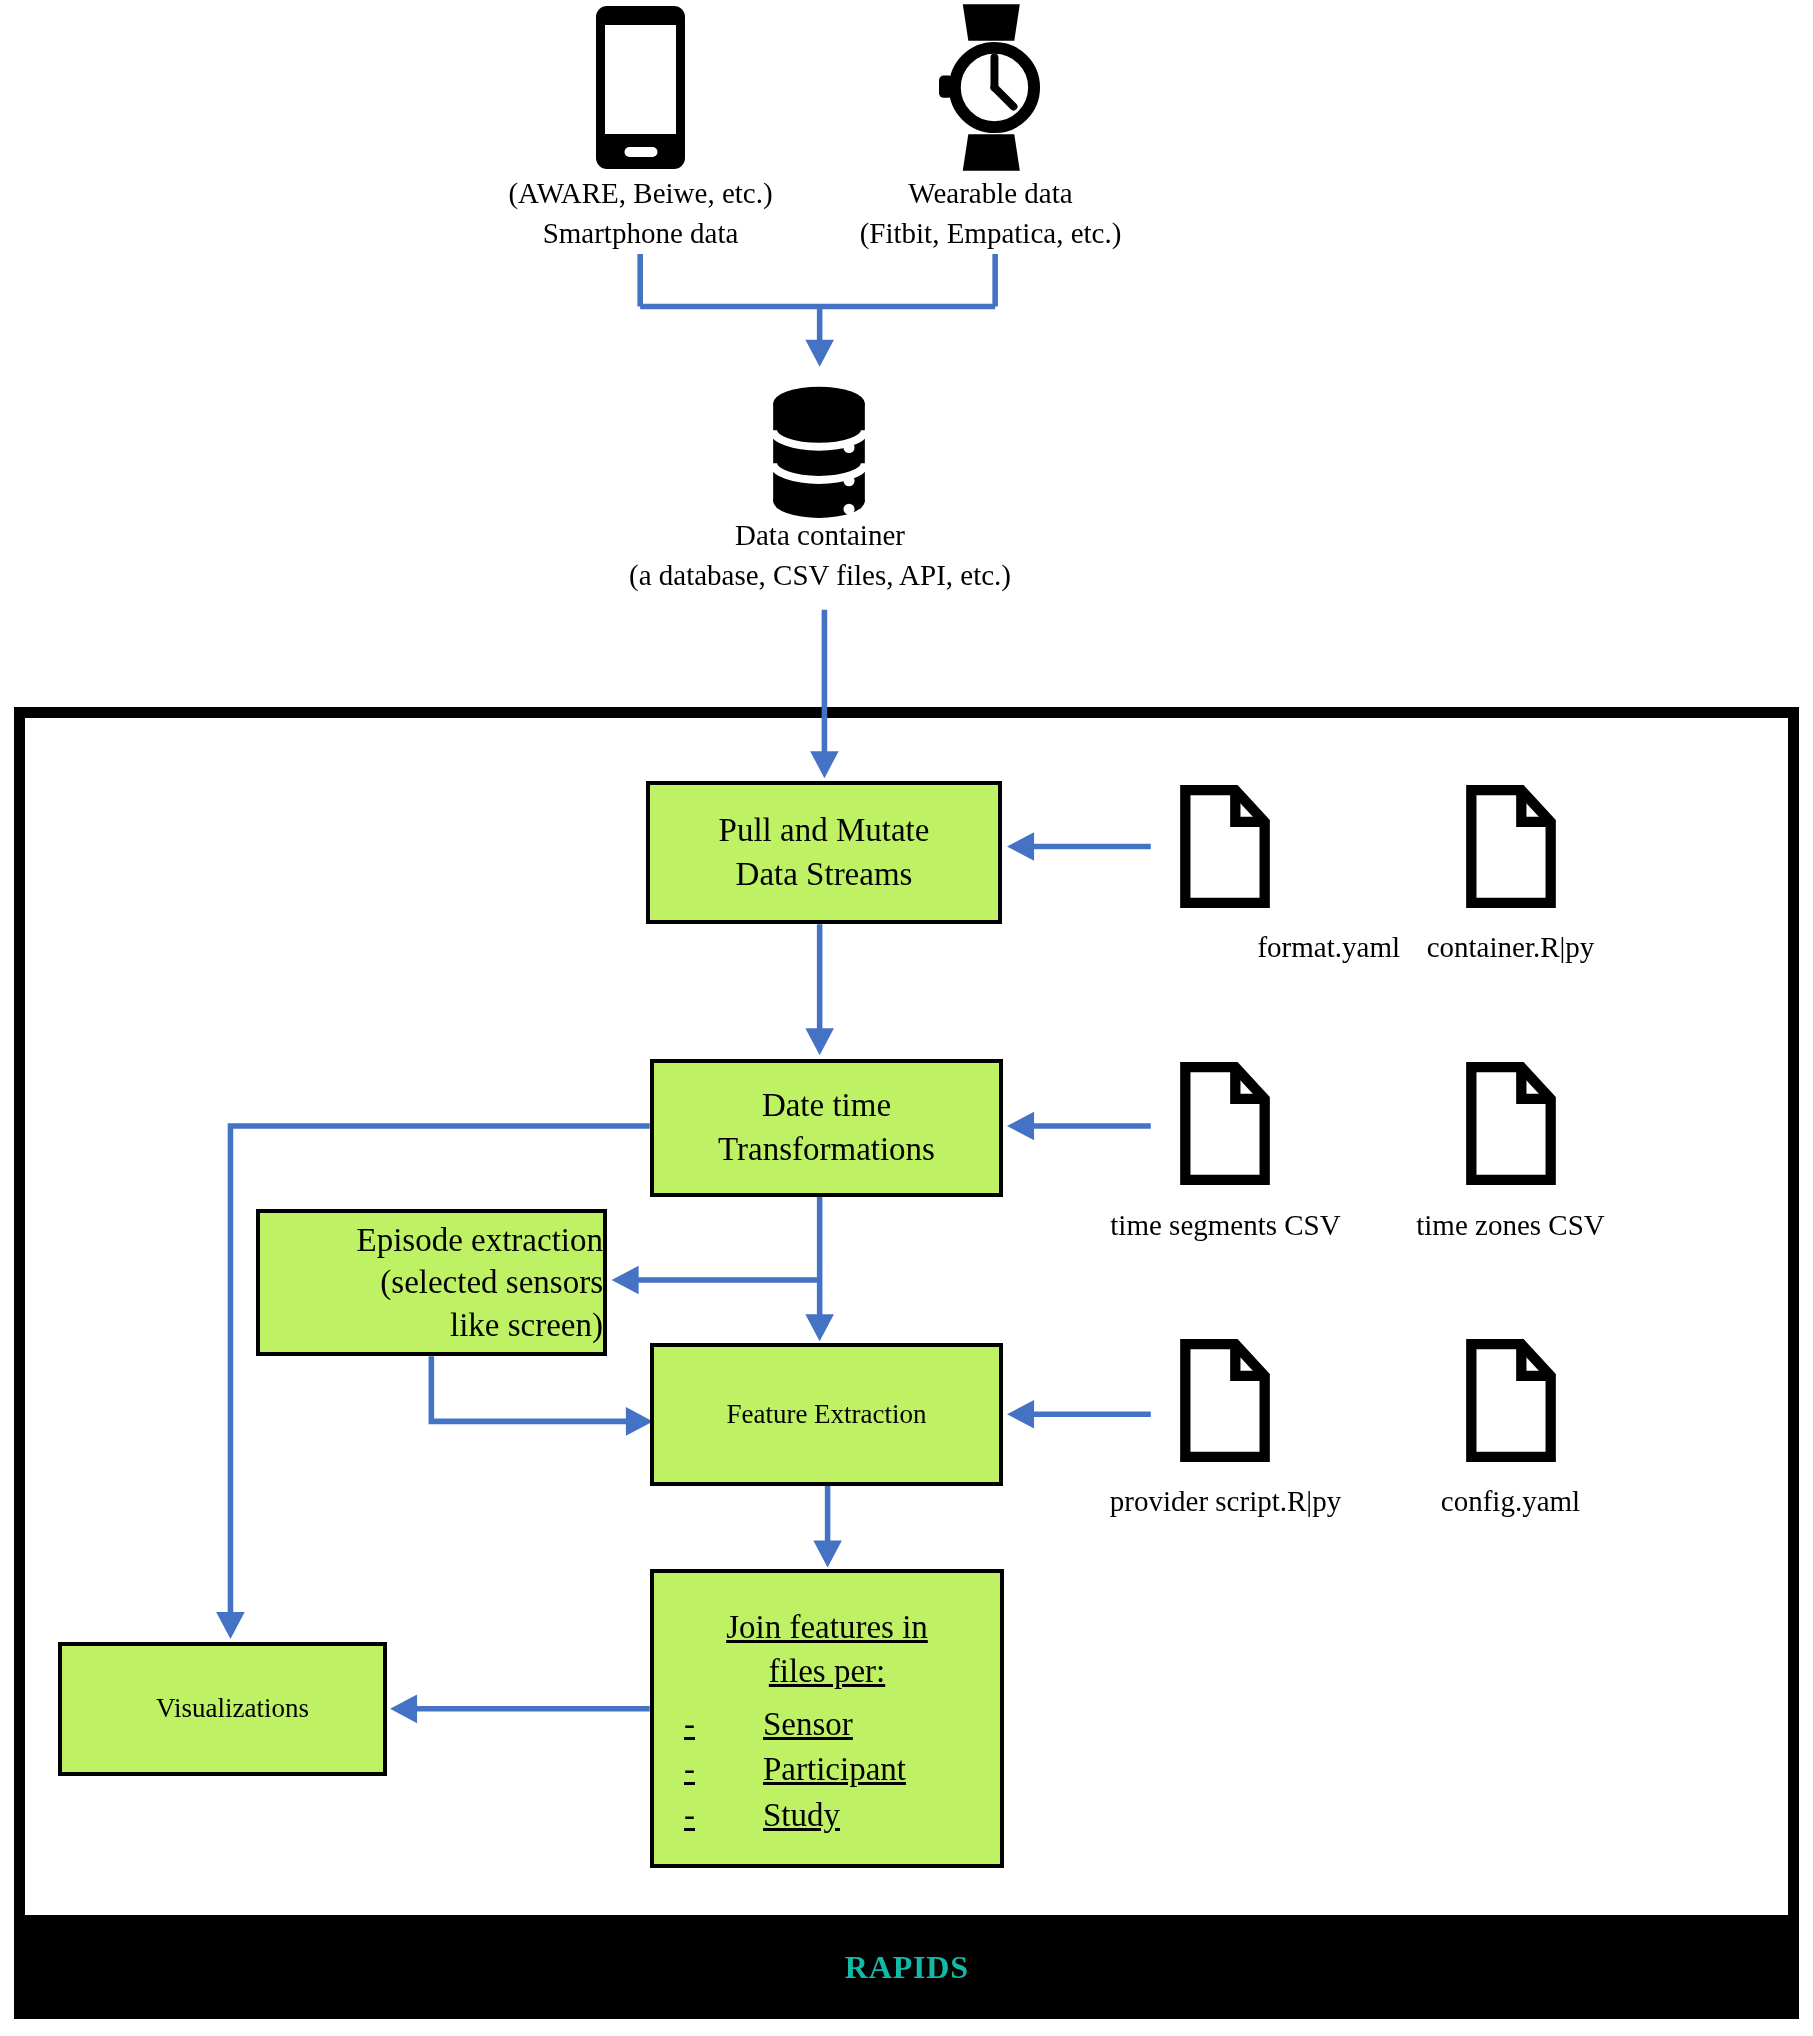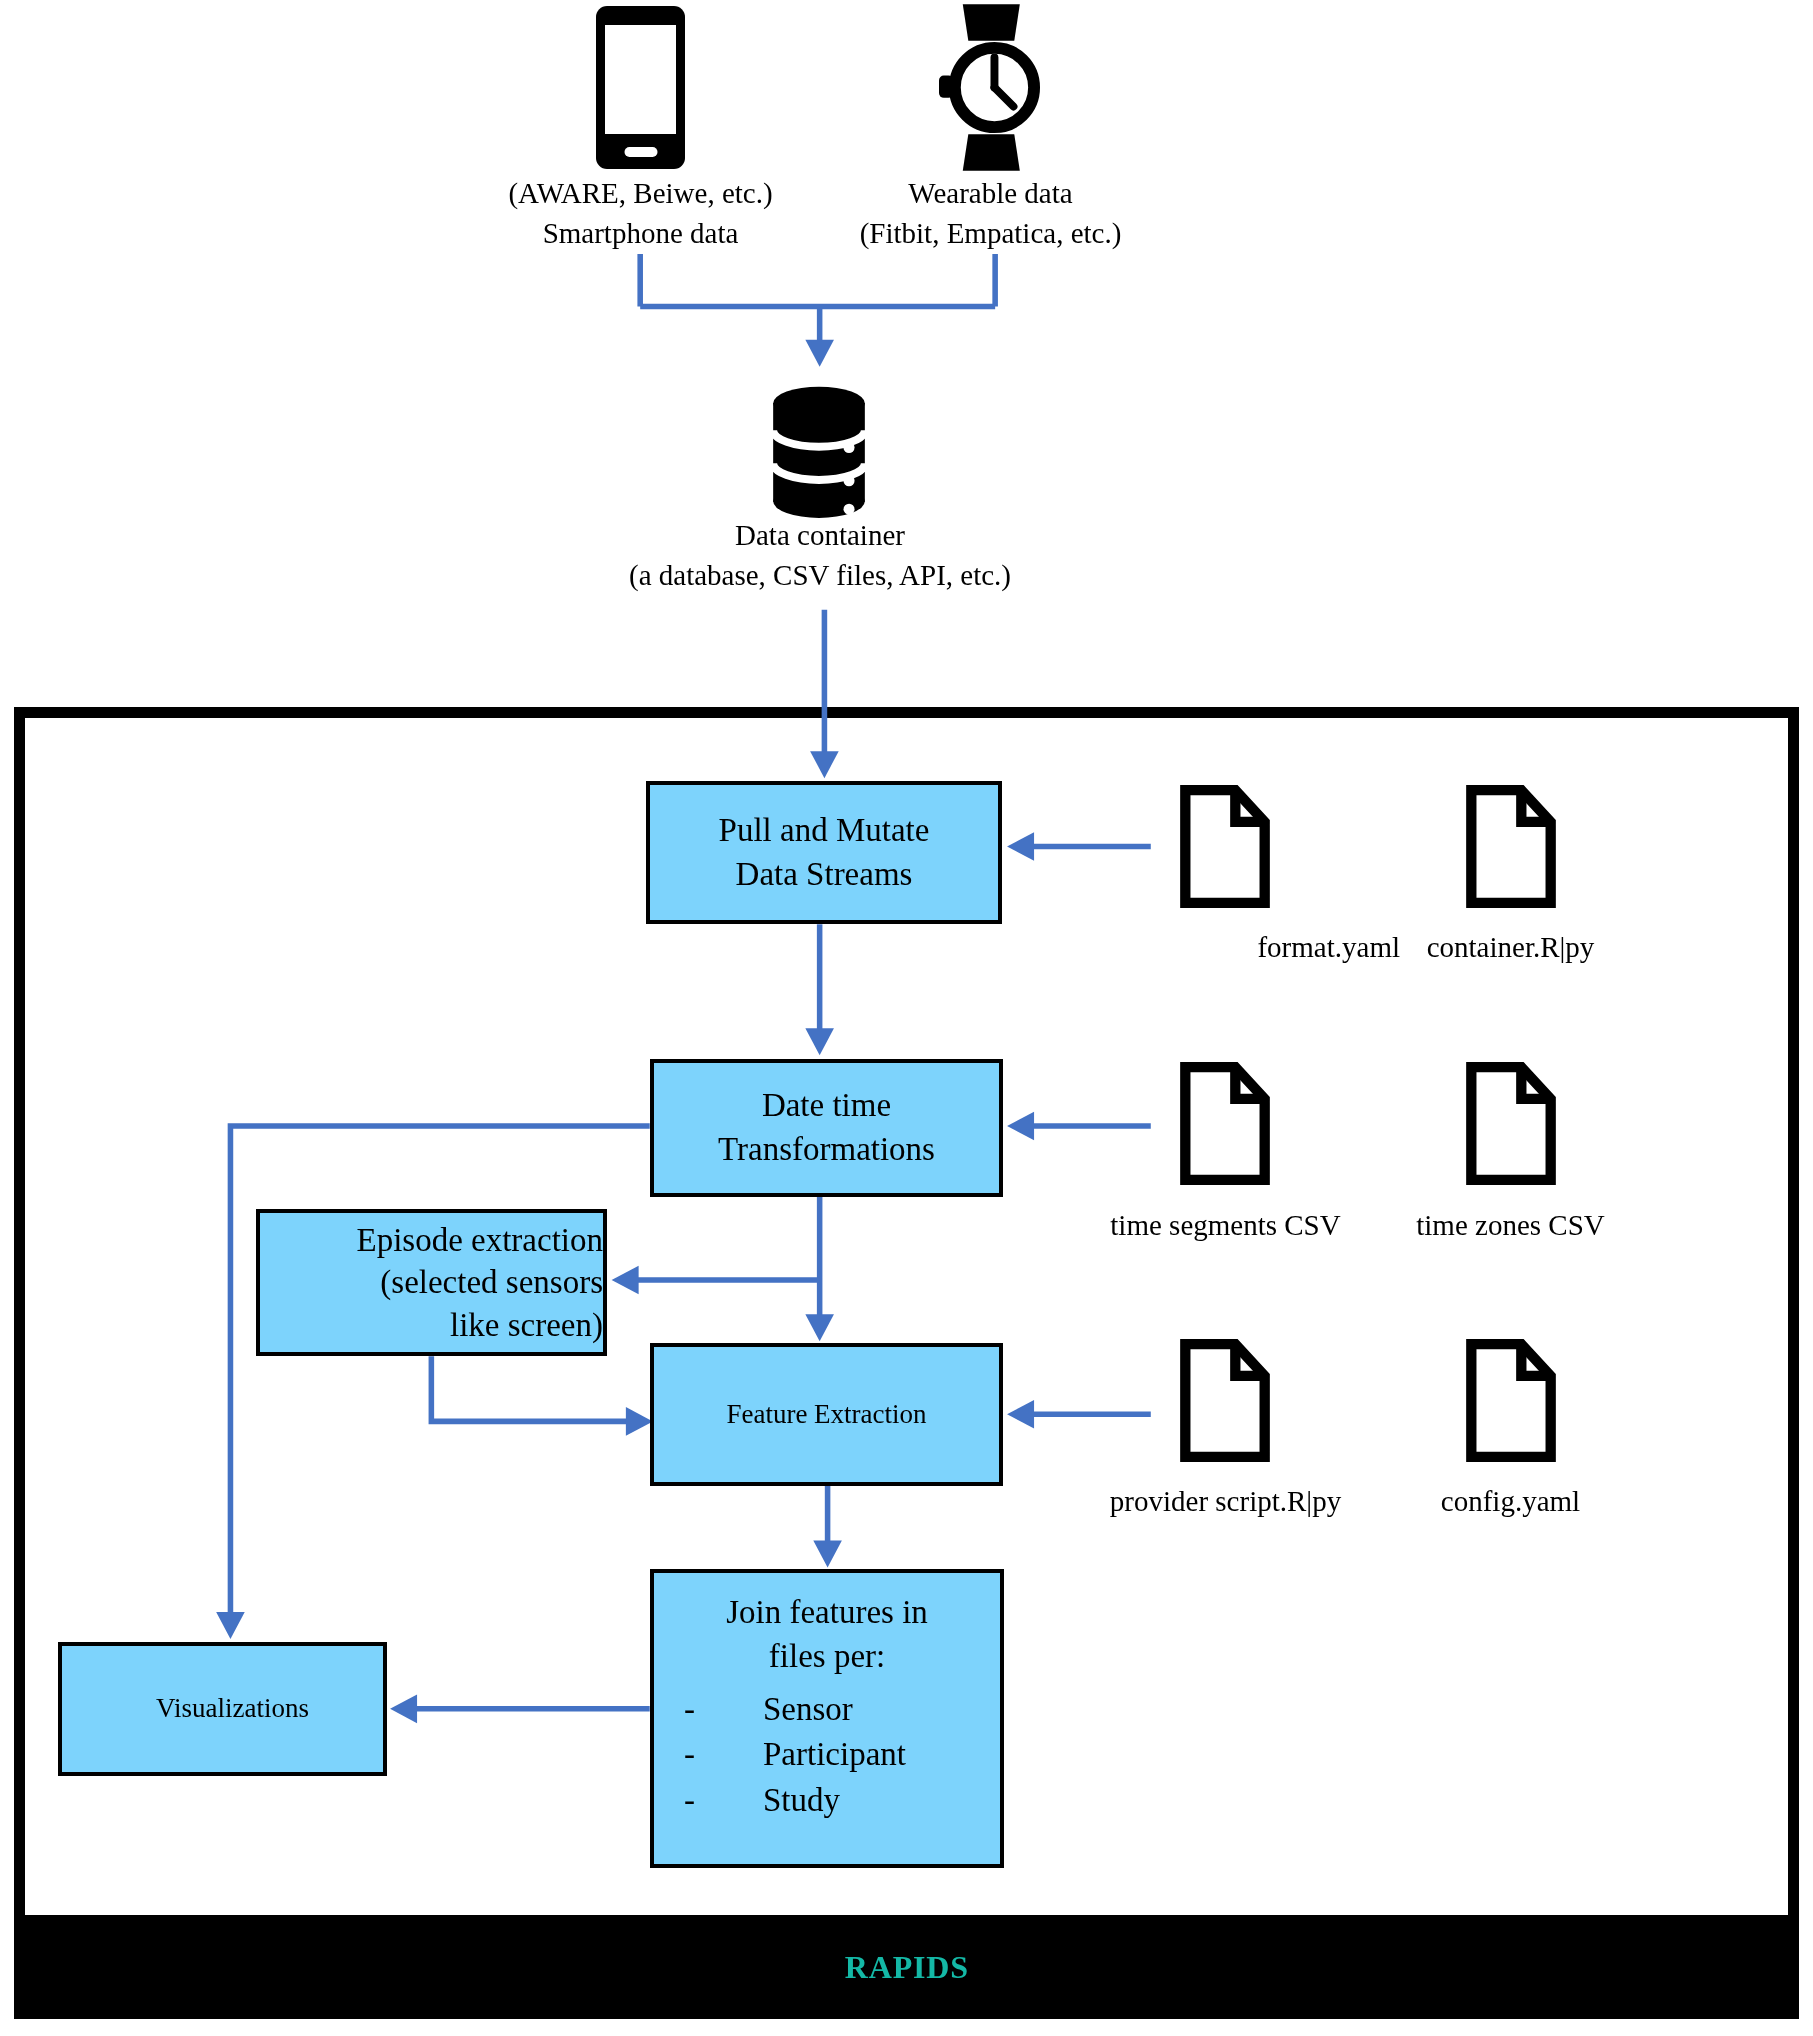--- a/index.html
+++ b/index.html
@@ -14,29 +14,29 @@
   .abs { position:absolute; }
 
   
   #connectors { position:absolute; left:0; top:0; z-index:3; pointer-events:none; }
   #connectors path { stroke:#4472C4; stroke-width:7; fill:none; }
   #connectors polygon { fill:#4472C4; stroke:none; }
 
   
   .node {
     position:absolute; z-index:4;
-    background:#7dd3fc; border:4.8px solid #000;
+    background:#bef264; border:4.8px solid #000;
     box-sizing:border-box;
     display:flex; flex-direction:column;
     align-items:center; justify-content:center;
     text-align:center;
     font-size:33px; line-height:1.33;
   }
   .node.single { font-size:27px; }
-  .node-join { justify-content:flex-start; padding-top:18px; }
+  .node-join { justify-content:flex-start; padding-top:33px;text-decoration:underline; }
   .join-list { width:100%; margin-top:8px; }
   .join-item { display:flex; text-align:left; padding-left:30px; font-size:33px; line-height:1.38; }
   .join-item .dash { width:79px; }
 
   
   #frame {
     position:absolute; z-index:1;
     left:14.3px; top:707px; width:1785px; height:1312px;
     border:11px solid #000; box-sizing:border-box; background:#fff;
   }

